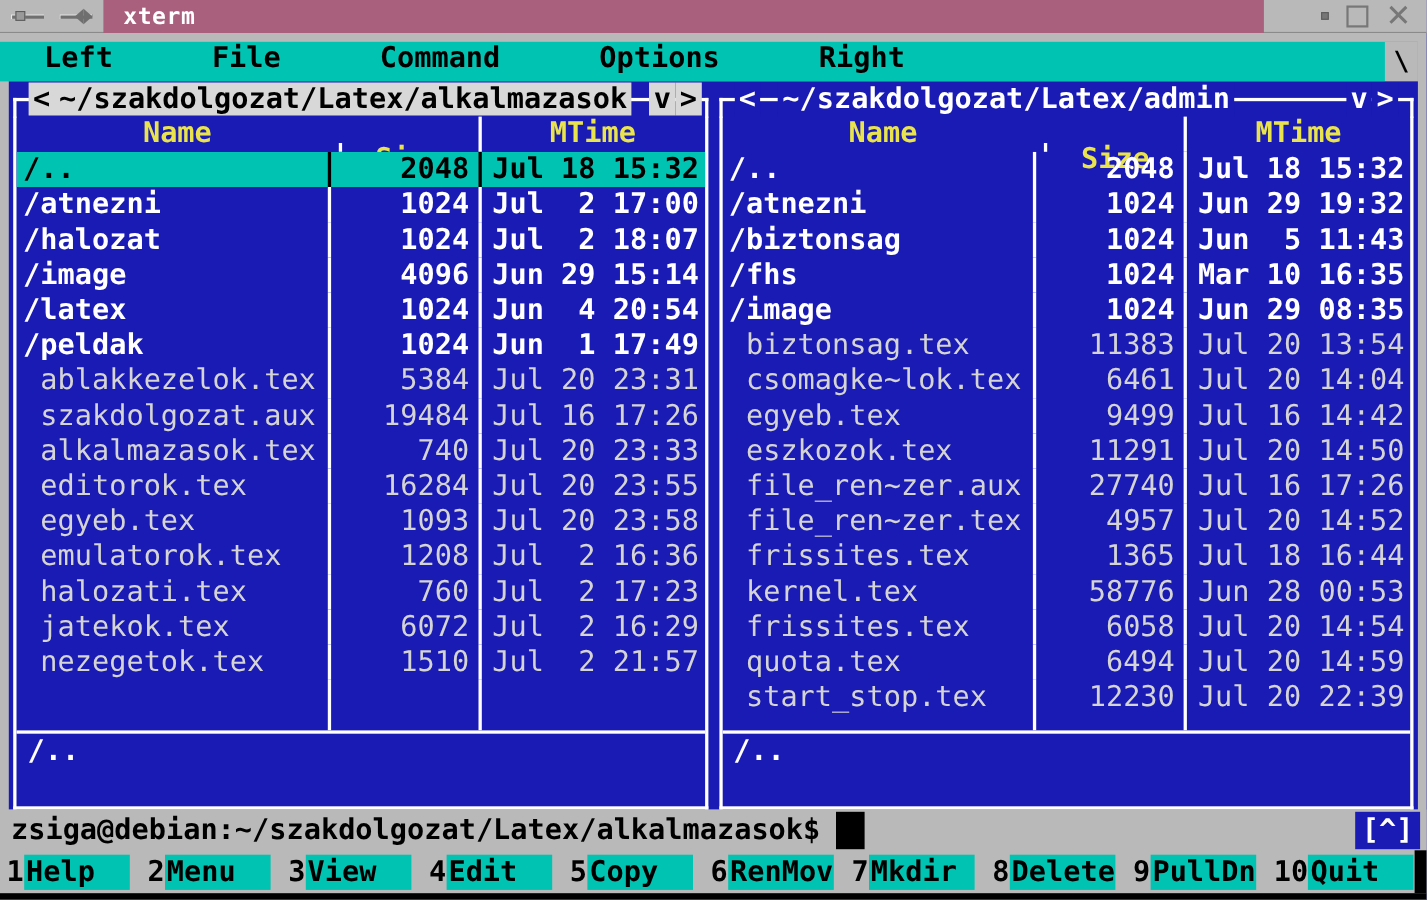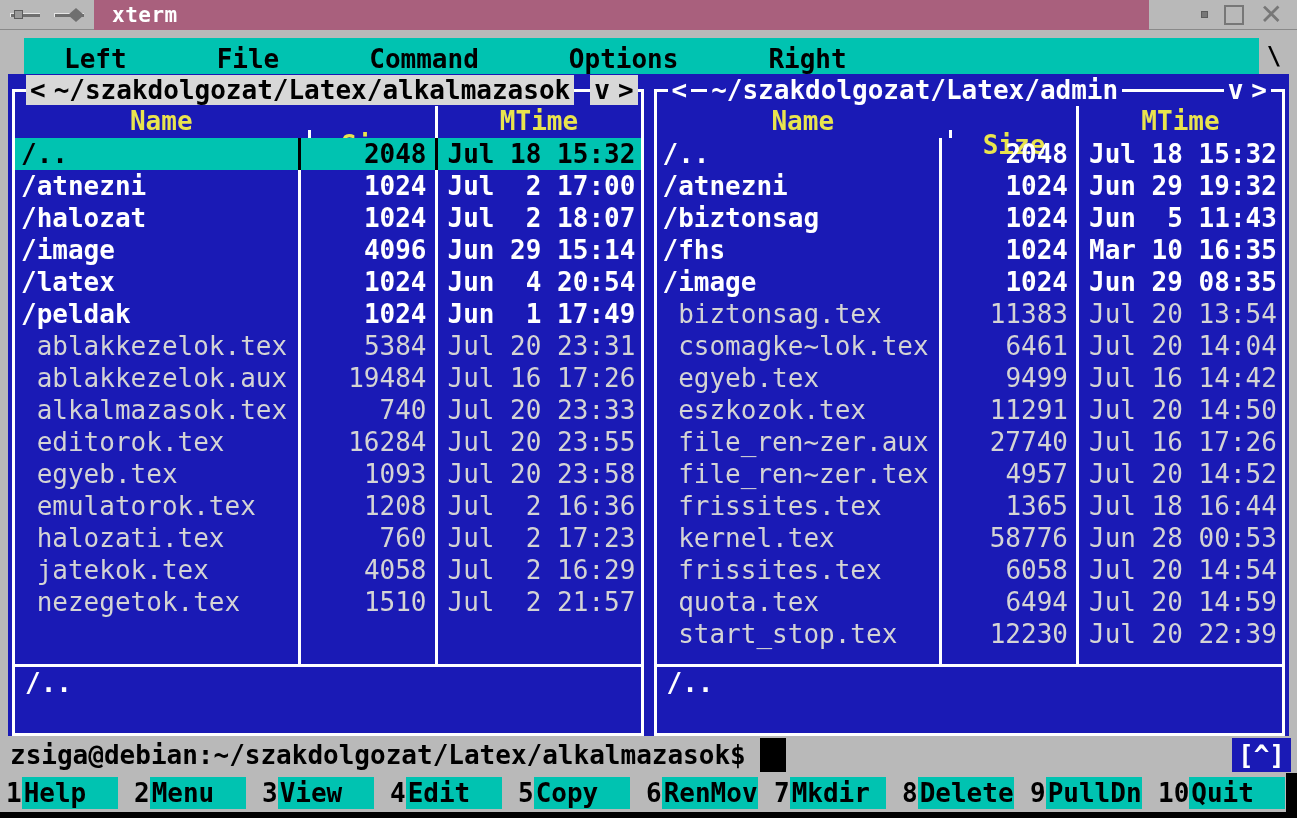--- a/index.html
+++ b/index.html
@@ -20,22 +20,22 @@
   .win-icon .pin-l{position:absolute;top:2px;right:8px;width:0;height:0;border-top:7px solid transparent;border-bottom:7px solid transparent;border-right:8px solid #6f6f6f;}
   .win-icon .pin-r{position:absolute;top:2px;right:0;width:0;height:0;border-top:7px solid transparent;border-bottom:7px solid transparent;border-left:8px solid #6f6f6f;}
   .title-block{flex:1;height:30px;background:var(--maroon);margin-right:52px;display:flex;align-items:center;
     padding-left:18px;color:#fff;font-weight:bold;font-size:21px;letter-spacing:.5px;}
   .win-btns{display:flex;align-items:center;gap:16px;margin-right:4px;}
   .btn-min-dot{width:7px;height:7px;background:#777;border:1px solid #5c5c5c;cursor:pointer;}
   .btn-max-sq{width:20px;height:20px;border:2px solid #777;background:transparent;cursor:pointer;}
   .btn-close-x{color:#777;font-size:28px;font-weight:bold;line-height:20px;cursor:pointer;font-family:"DejaVu Sans","Liberation Sans",sans-serif;}
 
   
-  .menubar{position:absolute;top:38px;left:24px;right:8px;height:36px;background:var(--cyan);
-    display:flex;align-items:flex-end;font-size:26px;font-weight:bold;color:#000;}
+  .menubar{position:absolute;top:38px;left:0;right:8px;height:36px;background:var(--cyan);
+    display:flex;align-items:flex-start;font-size:26px;font-weight:bold;color:#000;}
   .menu-items{display:flex;flex:1;padding-left:40px;gap:90px;}
   .menu-item{cursor:pointer;white-space:pre;}
   .menu-corner{width:30px;height:36px;background:var(--frame-gray);color:#000;display:flex;align-items:center;justify-content:center;font-size:24px;}
 
   
   .panels-area{position:absolute;top:74px;left:8px;right:8px;height:662px;background:var(--blue);
     display:flex;gap:10px;padding:0 4px;color:var(--white);font-size:26px;}
   .panel{flex:1;display:flex;flex-direction:column;min-width:0;}
 
   .panel-title-row{height:32px;position:relative;font-weight:bold;}
@@ -171,21 +171,21 @@
     <span class="f-name">/peldak</span>
     <span class="f-size">1024</span>
     <span class="f-mtime">Jun  1 17:49</span>
   </div>
           <div class="file-row file">
     <span class="f-name"> ablakkezelok.tex</span>
     <span class="f-size">5384</span>
     <span class="f-mtime">Jul 20 23:31</span>
   </div>
           <div class="file-row file">
-    <span class="f-name"> ablakkezelok.aux</span>
+    <span class="f-name"> szakdolgozat.aux</span>
     <span class="f-size">19484</span>
     <span class="f-mtime">Jul 16 17:26</span>
   </div>
           <div class="file-row file">
     <span class="f-name"> alkalmazasok.tex</span>
     <span class="f-size">740</span>
     <span class="f-mtime">Jul 20 23:33</span>
   </div>
           <div class="file-row file">
     <span class="f-name"> editorok.tex</span>
@@ -202,21 +202,21 @@
     <span class="f-size">1208</span>
     <span class="f-mtime">Jul  2 16:36</span>
   </div>
           <div class="file-row file">
     <span class="f-name"> halozati.tex</span>
     <span class="f-size">760</span>
     <span class="f-mtime">Jul  2 17:23</span>
   </div>
           <div class="file-row file">
     <span class="f-name"> jatekok.tex</span>
-    <span class="f-size">4058</span>
+    <span class="f-size">6072</span>
     <span class="f-mtime">Jul  2 16:29</span>
   </div>
           <div class="file-row file">
     <span class="f-name"> nezegetok.tex</span>
     <span class="f-size">1510</span>
     <span class="f-mtime">Jul  2 21:57</span>
   </div>
           <div class="file-row filler">
             <span class="f-name"></span>
             <span class="f-size"></span>

